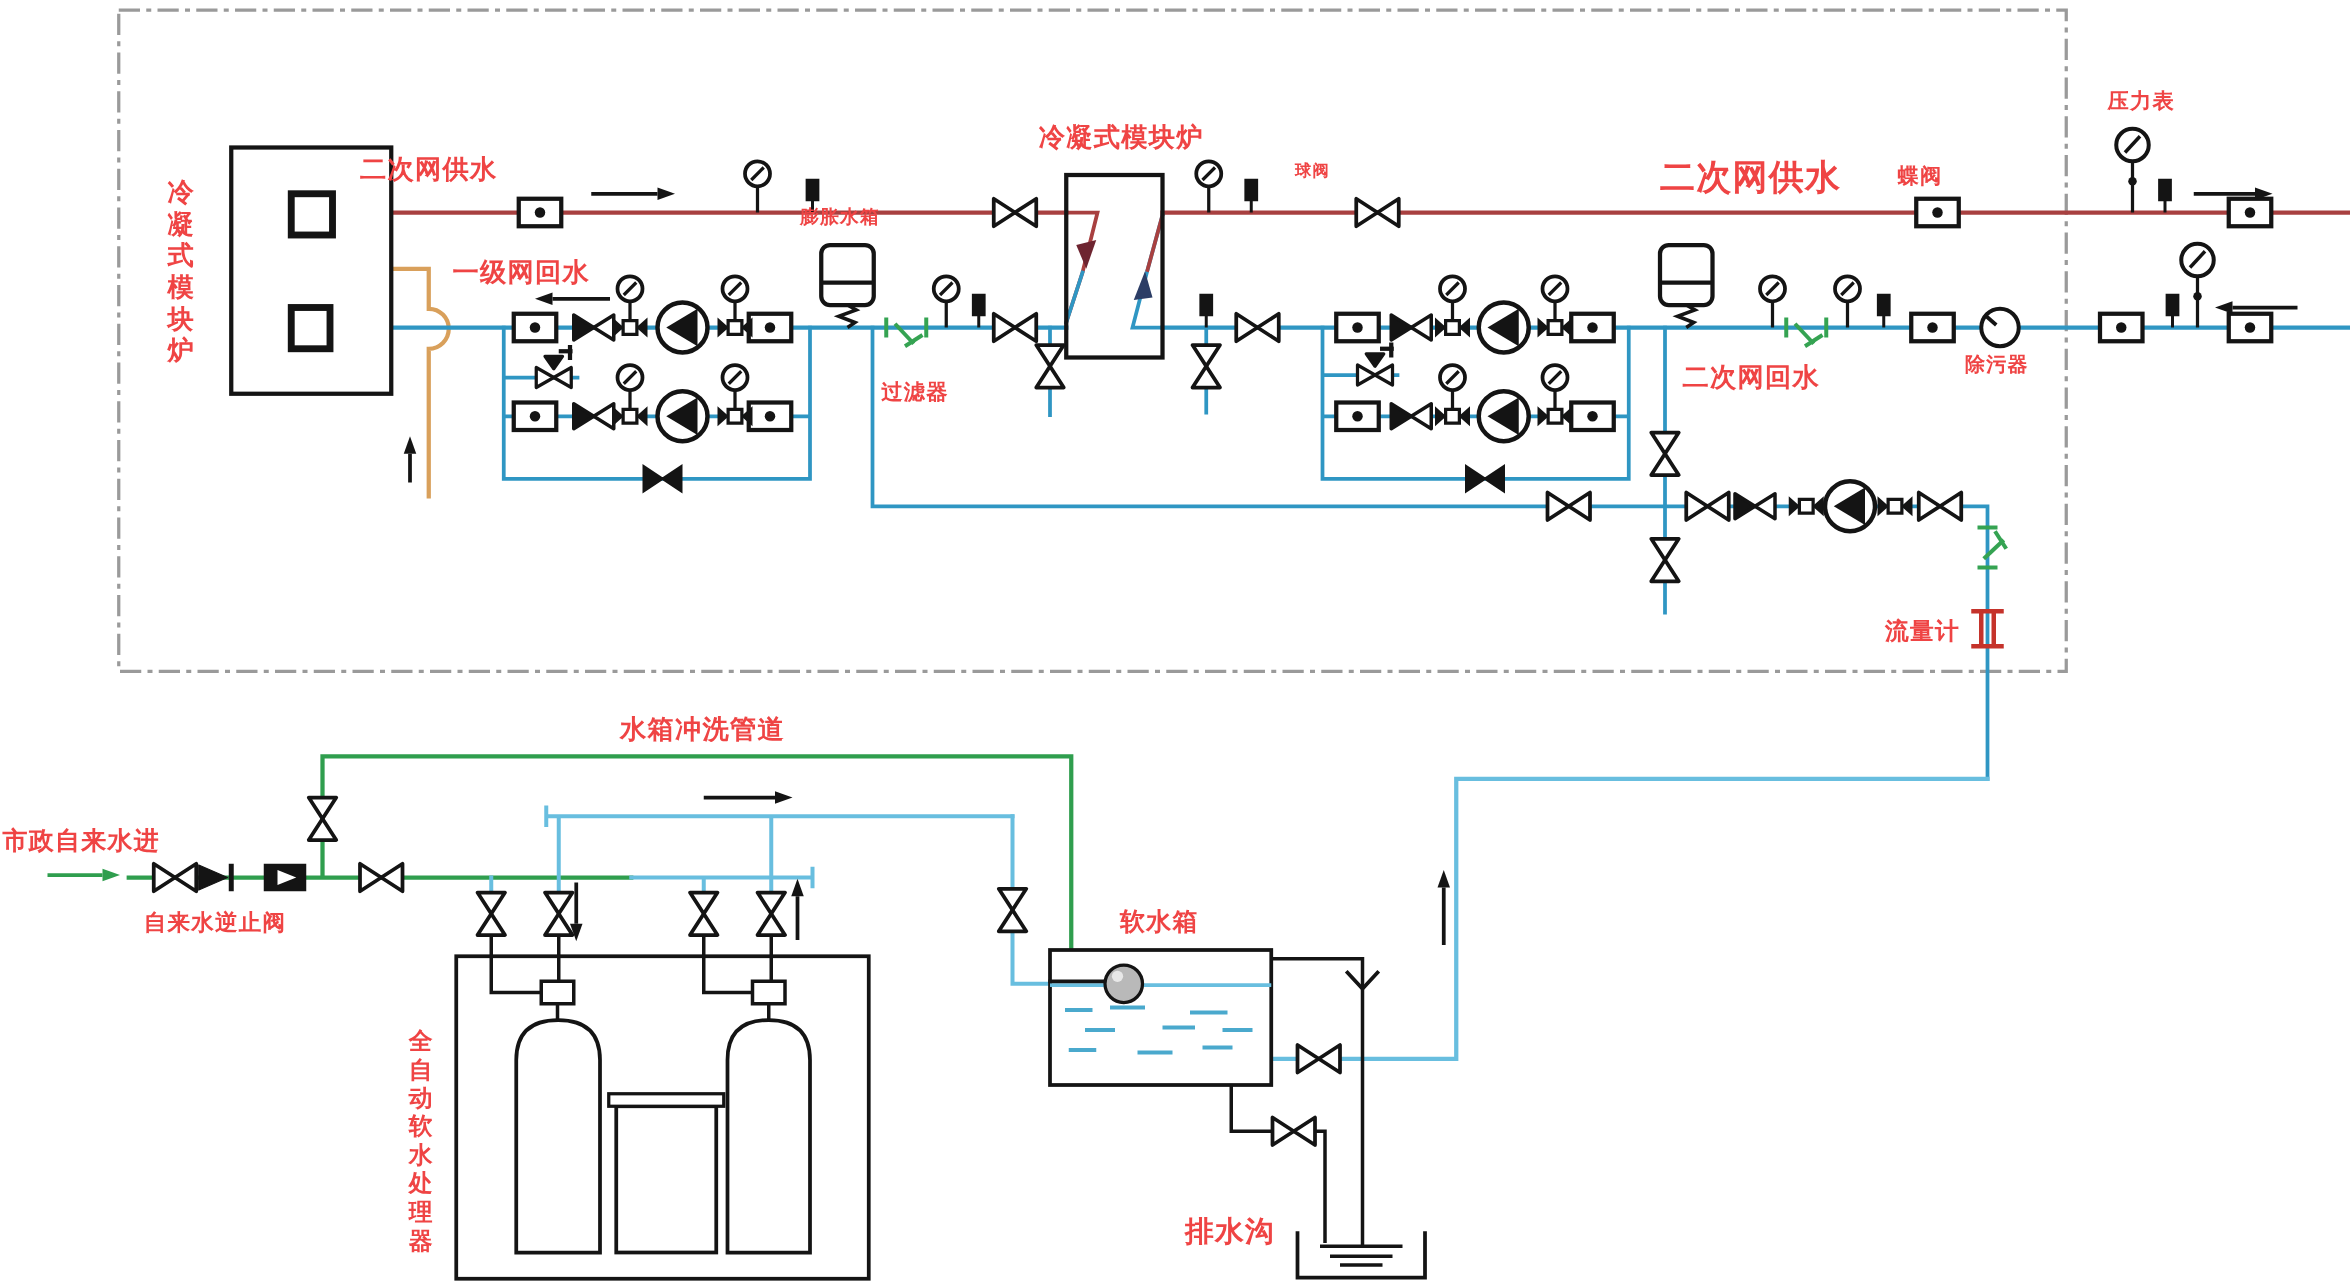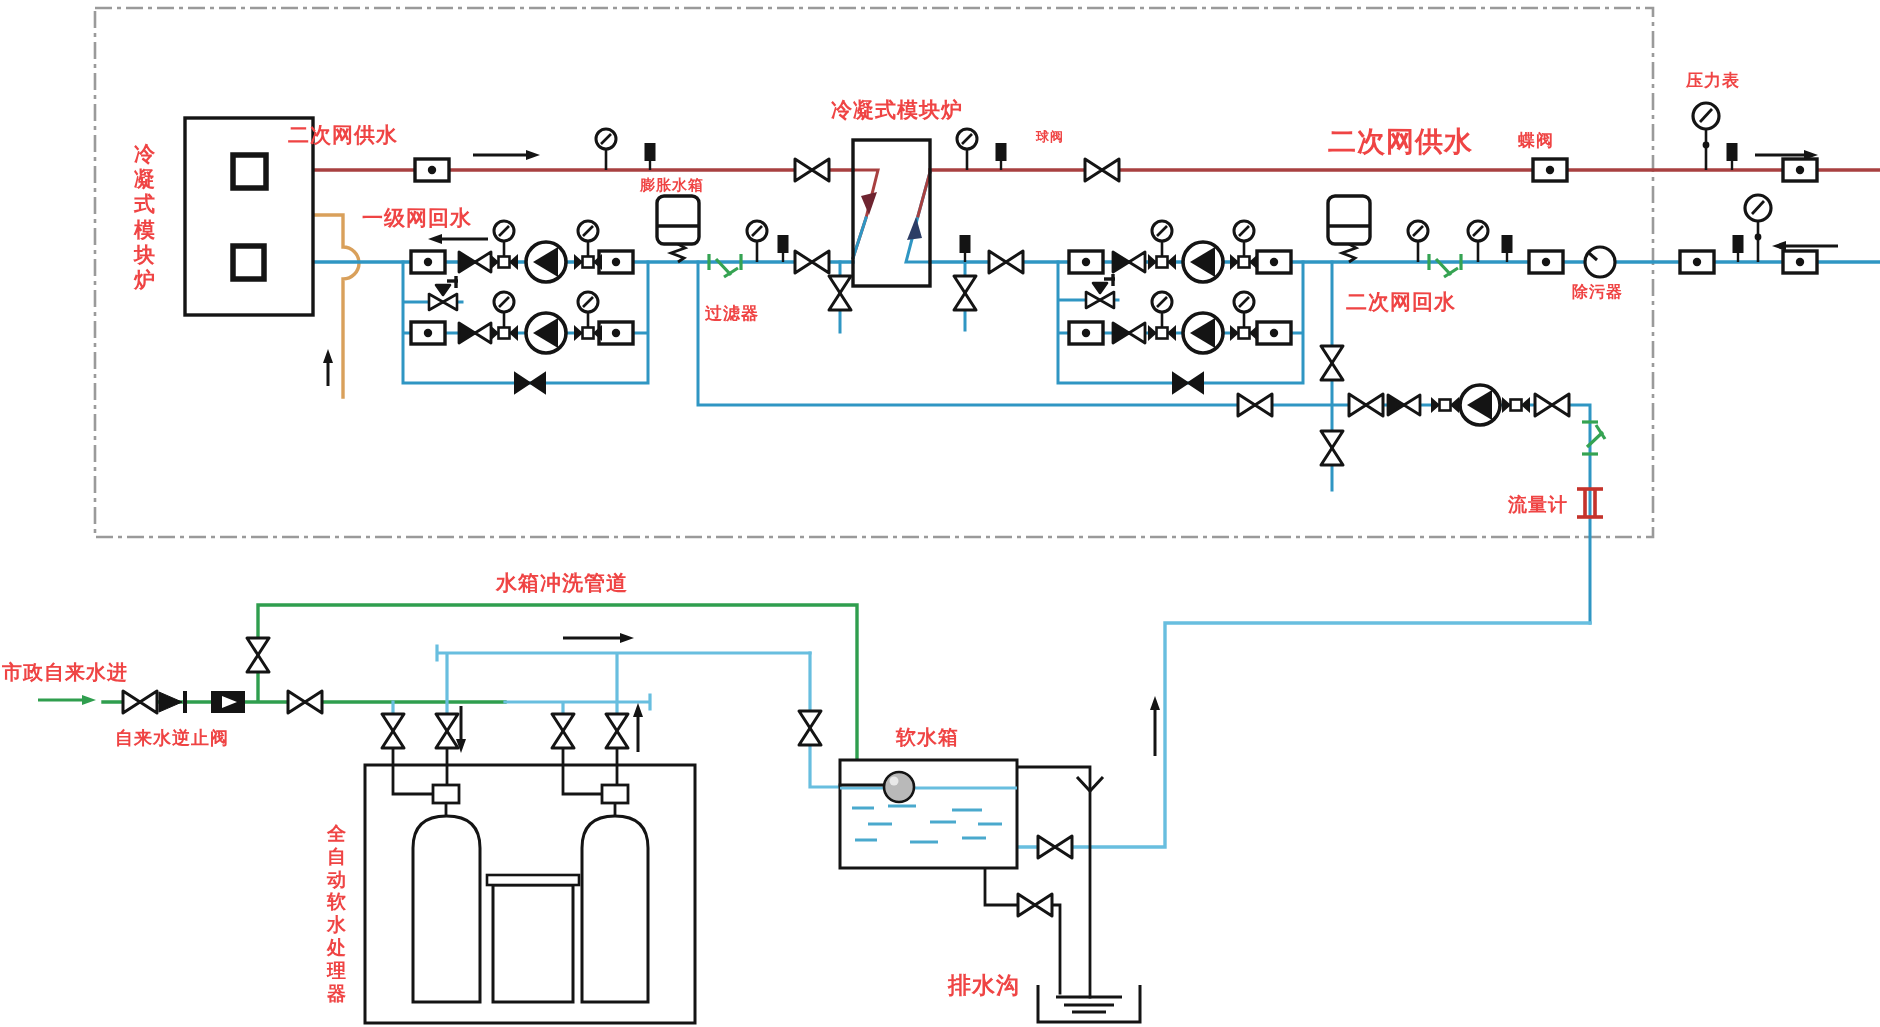--- a/index.html
+++ b/index.html
@@ -305,21 +305,21 @@
         <g>
           <line x1="1155" y1="756" x2="1155" y2="710" stroke="#141414" stroke-width="3"></line>
           <polygon points="1155,696 1160,710 1150,710" fill="#141414"></polygon>
         </g>
       </g>
 </svg>
 
 <div class="lbl vlabel" style="left:134px;top:142px;font-size:21px">冷凝式模块炉</div>
 <div class="lbl" style="left:288px;top:121px;font-size:21px">二次网供水</div>
 <div class="lbl" style="left:362px;top:204px;font-size:21px">一级网回水</div>
-<div class="lbl" style="left:640px;top:176px;font-size:15px">膨胀水箱</div>
+<div class="lbl" style="left:640px;top:164px;font-size:15px">膨胀水箱</div>
 <div class="lbl" style="left:705px;top:302px;font-size:17px">过滤器</div>
 <div class="lbl" style="left:831px;top:96px;font-size:21px">冷凝式模块炉</div>
 <div class="lbl" style="left:1036px;top:128px;font-size:13px">球阀</div>
 <div class="lbl" style="left:1328px;top:123px;font-size:28px">二次网供水</div>
 <div class="lbl" style="left:1518px;top:129px;font-size:17px">蝶阀</div>
 <div class="lbl" style="left:1686px;top:69px;font-size:17px">压力表</div>
 <div class="lbl" style="left:1346px;top:288px;font-size:21px">二次网回水</div>
 <div class="lbl" style="left:1572px;top:282px;font-size:16px">除污器</div>
 <div class="lbl" style="left:1508px;top:492px;font-size:19px">流量计</div>
 <div class="lbl" style="left:496px;top:569px;font-size:21px">水箱冲洗管道</div>

